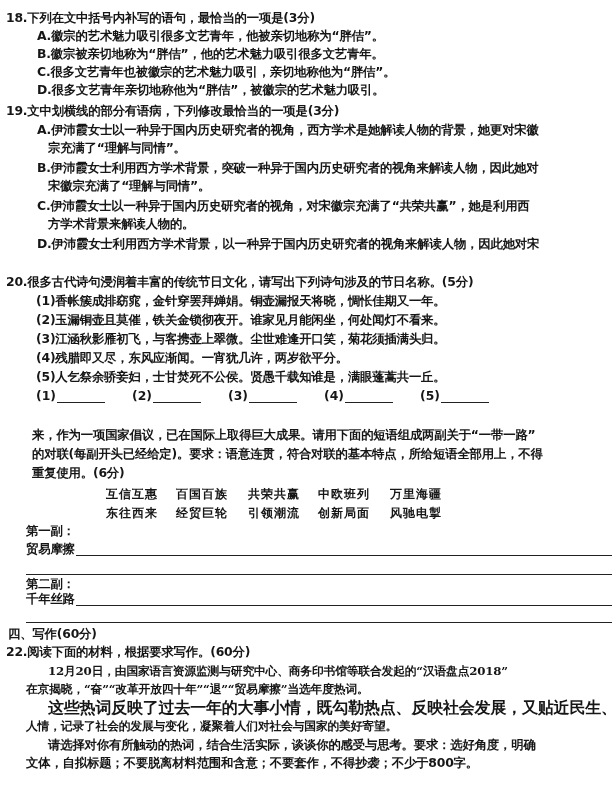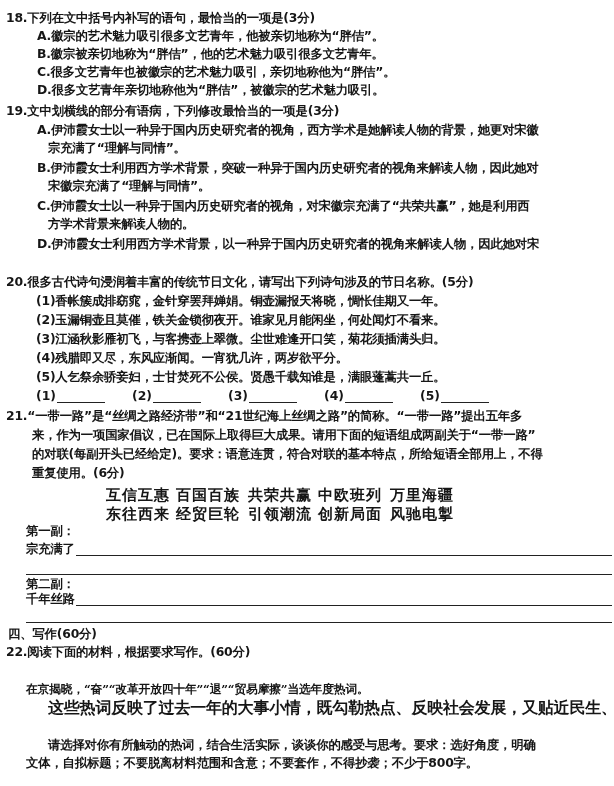--- a/index.html
+++ b/index.html
@@ -13,21 +13,21 @@
   .line {
     position: absolute; white-space: nowrap;
     font-size: 12.4px; line-height: 16px; font-weight: bold;
     letter-spacing: -0.2px;
   }
   .q { left: 6px; }
   .opt { left: 37px; }
   .cont { left: 48px; }
   .sub { left: 36px; }
   .q21cont { left: 32px; }
-  .phrase-row { position: absolute; left: 0; width: 588px; height: 16px; font-size: 15px; font-weight: bold; font-family: "DejaVu Serif", "Liberation Serif", serif; }
+  .phrase-row { position: absolute; left: 0; width: 588px; height: 16px; font-size: 12px; font-weight: bold; font-family: "DejaVu Serif", "Liberation Serif", serif; }
   .phrase { position: absolute; white-space: nowrap; letter-spacing: 1px; }
   .blank-row { position: absolute; left: 36px; top: 0; height: 16px; width: 560px; }
   .blank { position: absolute; white-space: nowrap; font-size: 12.4px; font-weight: bold; }
   .blank .u { display: inline-block; border-bottom: 1px solid #222; width: 48px; height: 12px; vertical-align: bottom; margin-left: 1px; }
   .rule { position: absolute; height: 0; border-top: 1.2px solid #222; }
   .essay { font-family: "DejaVu Serif", "Liberation Serif", serif; }
 </style>
 </head>
 <body>
 
@@ -58,51 +58,52 @@
   <div style="position:absolute; top:388px; left:0; width:614px; height:18px;">
     <div class="blank-row">
       <span class="blank" style="left:0px"><span>(1)</span><span class="u"></span></span>
       <span class="blank" style="left:96px"><span>(2)</span><span class="u"></span></span>
       <span class="blank" style="left:192px"><span>(3)</span><span class="u"></span></span>
       <span class="blank" style="left:288px"><span>(4)</span><span class="u"></span></span>
       <span class="blank" style="left:384px"><span>(5)</span><span class="u"></span></span>
     </div>
   </div>
 
-  <div class="line q" style="top:408px">21.“一带一路”是“丝绸之路经济带”和“21世纪海上丝绸之路”的简称。“一带一路”提出五年多</div>
   <div class="line q21cont" style="top:427px">来，作为一项国家倡议，已在国际上取得巨大成果。请用下面的短语组成两副关于“一带一路”</div>
   <div class="line q21cont" style="top:446px">的对联(每副开头已经给定)。要求：语意连贯，符合对联的基本特点，所给短语全部用上，不得</div>
   <div class="line q21cont" style="top:465px">重复使用。(6分)</div>
 
   <div class="phrase-row" style="top:486px">
     <span class="phrase" style="left:106px">互信互惠</span>
     <span class="phrase" style="left:176px">百国百族</span>
     <span class="phrase" style="left:248px">共荣共赢</span>
     <span class="phrase" style="left:318px">中欧班列</span>
     <span class="phrase" style="left:390px">万里海疆</span>
   </div>
   <div class="phrase-row" style="top:505px">
     <span class="phrase" style="left:106px">东往西来</span>
     <span class="phrase" style="left:176px">经贸巨轮</span>
     <span class="phrase" style="left:248px">引领潮流</span>
     <span class="phrase" style="left:318px">创新局面</span>
     <span class="phrase" style="left:390px">风驰电掣</span>
   </div>
 
   <div class="line" style="top:523px; left:26px">第一副：</div>
-  <div class="line" style="top:541px; left:26px">宗充满了</div>
+  <div class="line" style="top:541px; left:26px">贸易摩擦</div>
   <div class="rule" style="top:555px; left:76px; width:536px"></div>
   <div class="rule" style="top:574px; left:26px; width:586px"></div>
 
   <div class="line" style="top:576px; left:26px">第二副：</div>
   <div class="line" style="top:591px; left:26px">千年丝路</div>
   <div class="rule" style="top:605px; left:76px; width:536px"></div>
   <div class="rule" style="top:622px; left:26px; width:586px"></div>
 
   <div class="line" style="top:626px; left:8px">四、写作(60分)</div>
 
   <div class="line q" style="top:644px">22.阅读下面的材料，根据要求写作。(60分)</div>
+  <div class="line essay" style="top:663px; left:48px; font-size:11.8px">12月20日，由国家语言资源监测与研究中心、商务印书馆等联合发起的“汉语盘点2018”</div>
   <div class="line essay" style="top:681px; left:26px; font-size:11.8px">在京揭晓，“奋”“改革开放四十年”“退”“贸易摩擦”当选年度热词。</div>
   <div class="line essay" style="top:700px; left:48px; font-size:16px">这些热词反映了过去一年的大事小情，既勾勒热点、反映社会发展，又贴近民生、描摹世俗</div>
+  <div class="line essay" style="top:718px; left:26px; font-size:11.8px">人情，记录了社会的发展与变化，凝聚着人们对社会与国家的美好寄望。</div>
   <div class="line" style="top:737px; left:48px">请选择对你有所触动的热词，结合生活实际，谈谈你的感受与思考。要求：选好角度，明确</div>
   <div class="line" style="top:755px; left:26px">文体，自拟标题；不要脱离材料范围和含意；不要套作，不得抄袭；不少于800字。</div>
 
 </div>
 
 </body></html>

